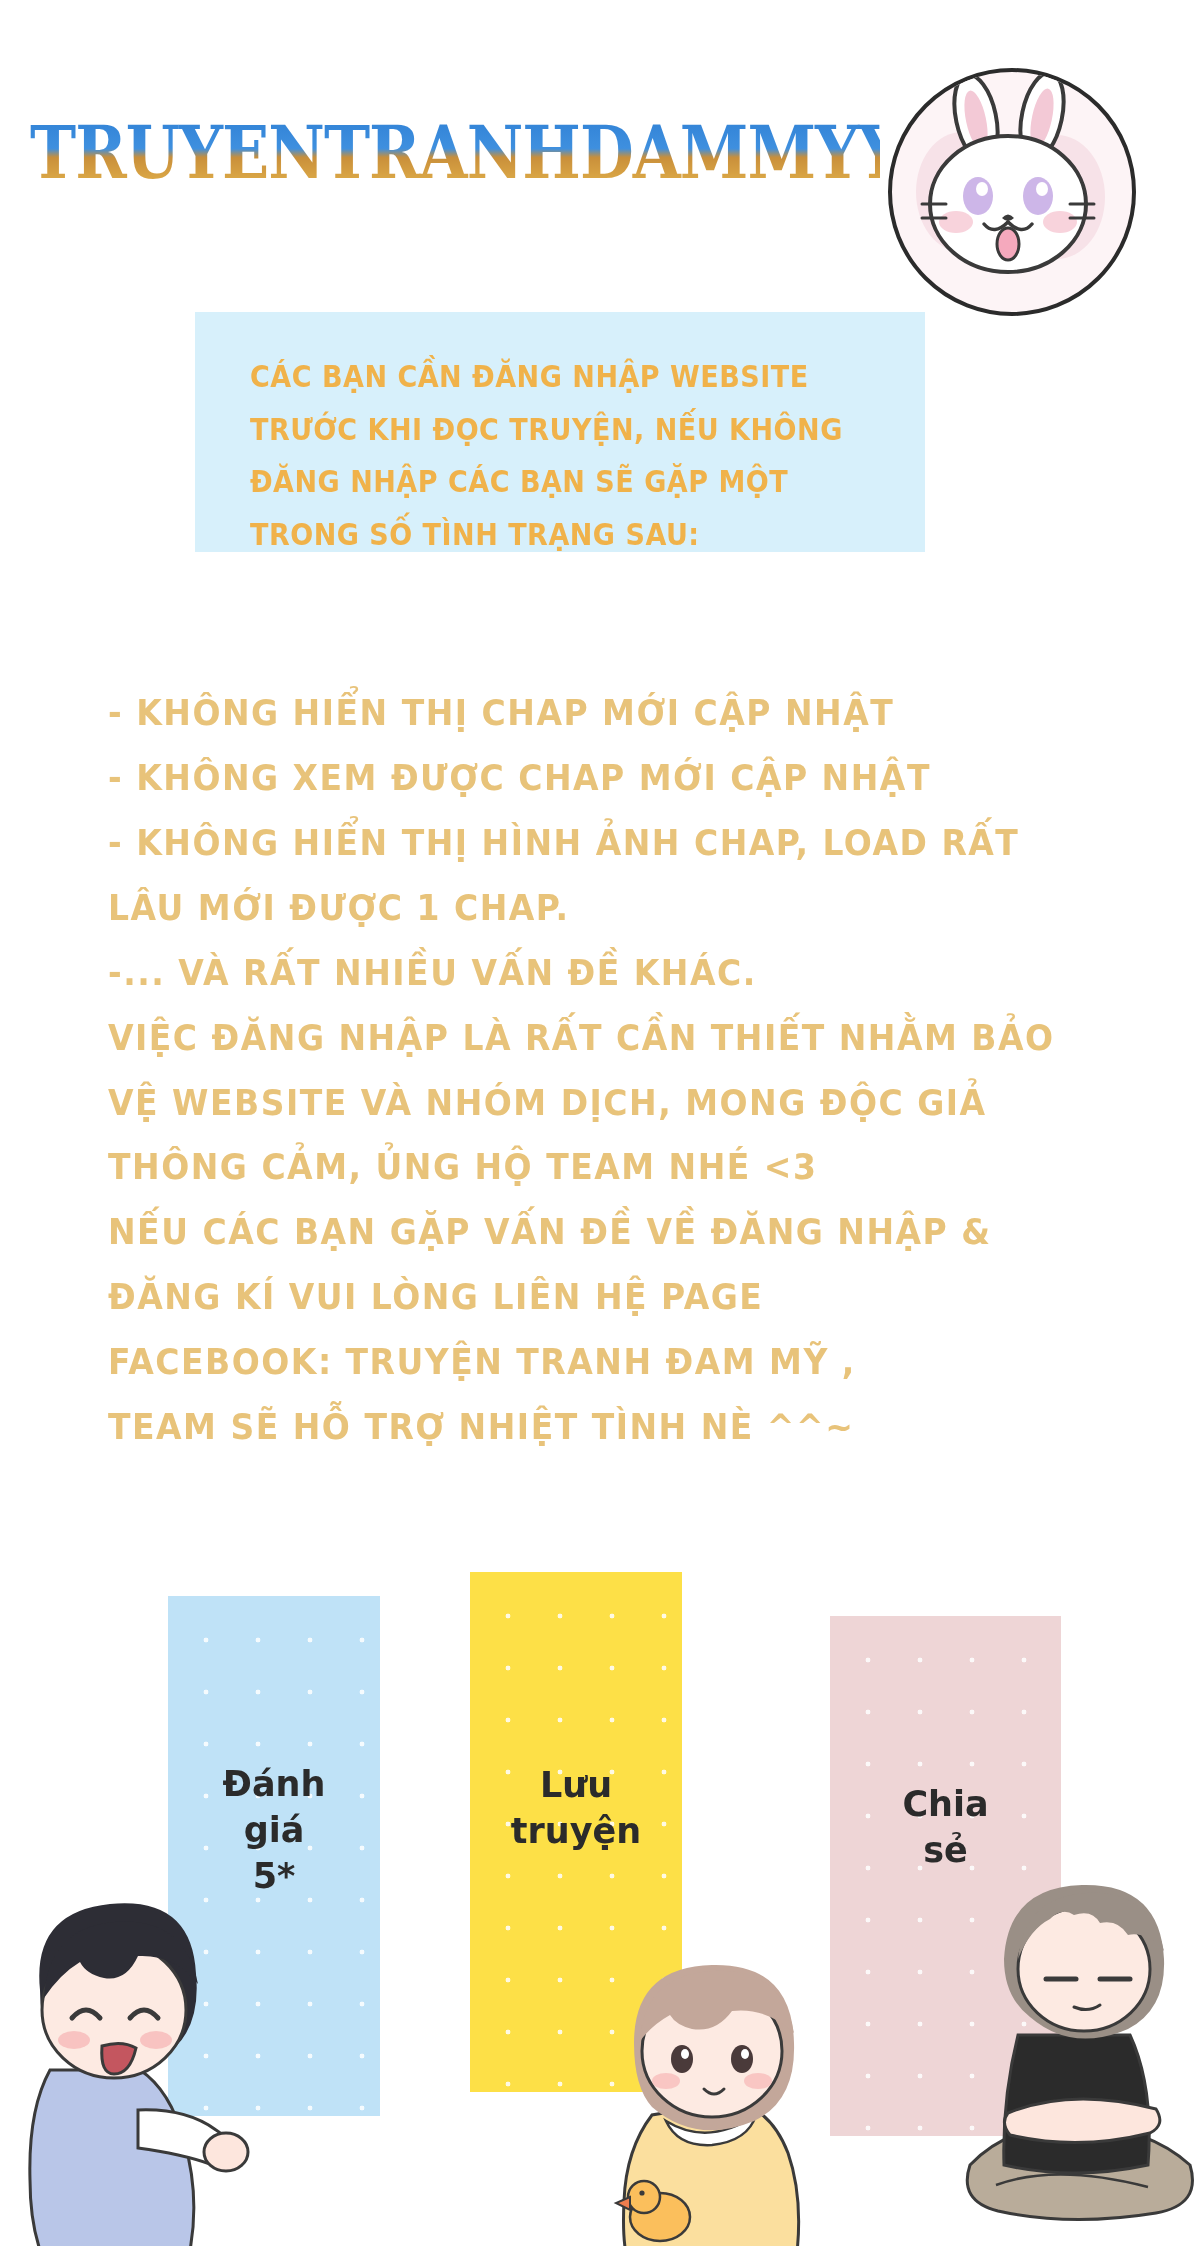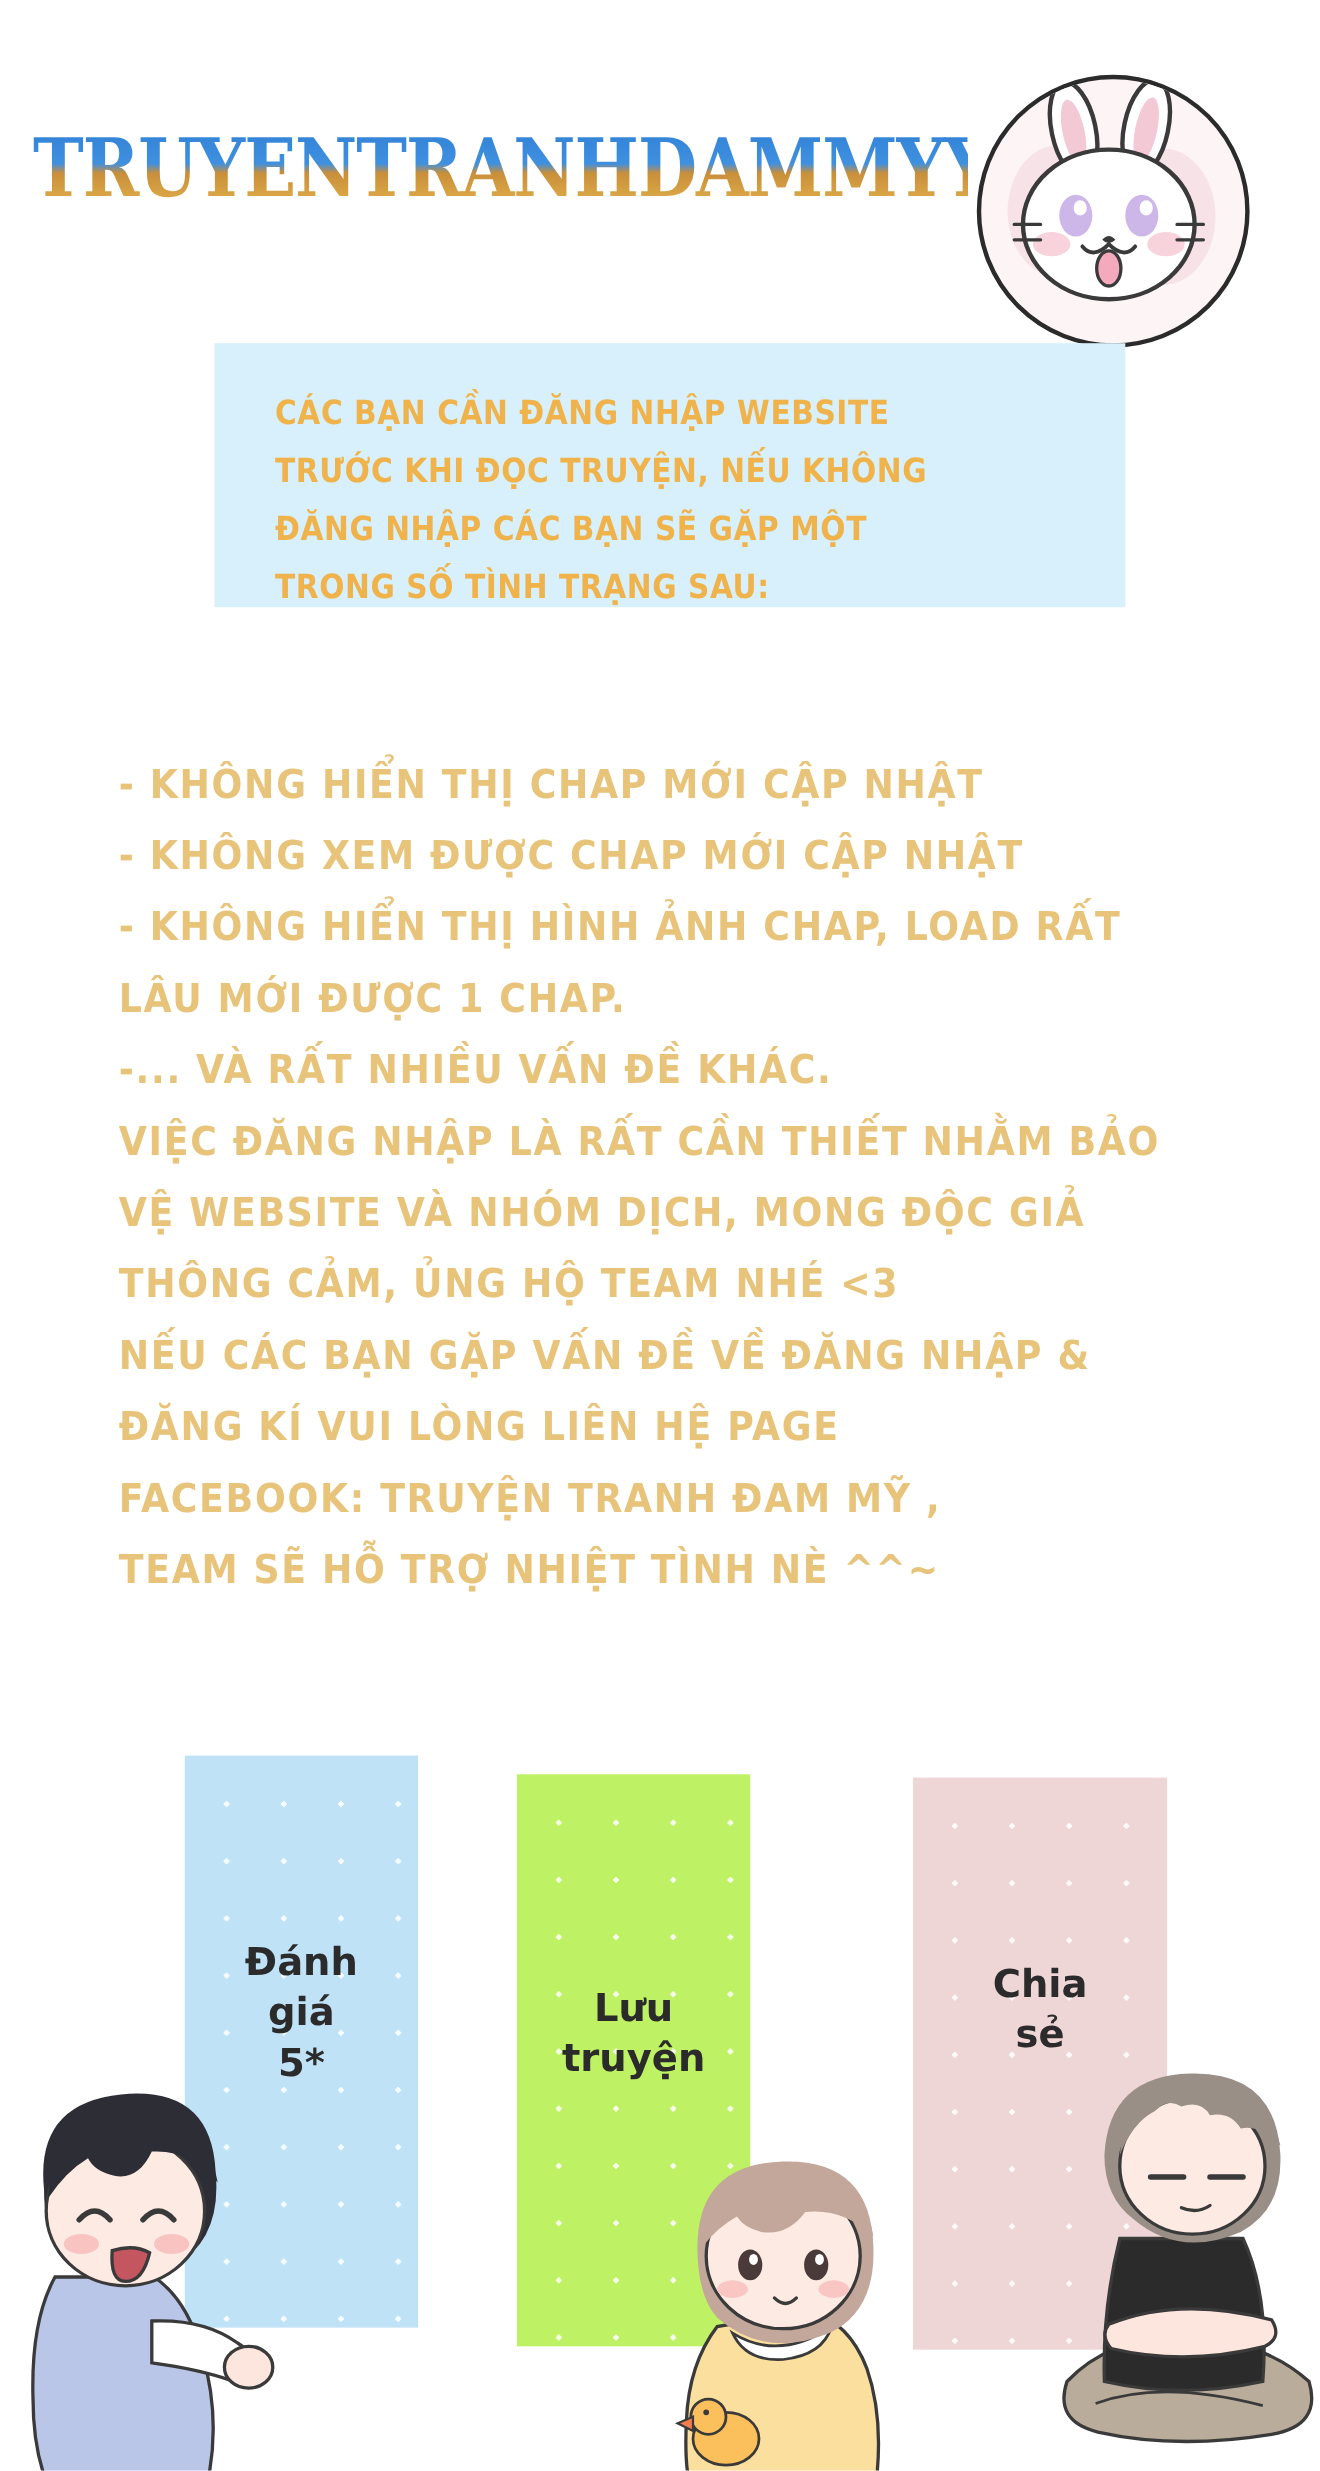--- a/index.html
+++ b/index.html
@@ -59,21 +59,21 @@
     border: 4px solid #2b2b2b;
     overflow: hidden;
   }
   .mascot-svg { position: absolute; left: 0; top: 0; }
 
   
   .notice-box {
     position: absolute;
     left: 195px;
     top: 312px;
-    width: 828px;
+    width: 730px;
     height: 240px;
     background: #d7f0fb;
   }
   .notice-text {
     position: absolute;
     left: 55px;
     top: 38px;
     width: 620px;
     font-family: "DejaVu Sans", sans-serif;
     font-weight: bold;
@@ -124,21 +124,21 @@
     width: 100%;
     text-align: center;
     font-family: "DejaVu Sans", sans-serif;
     font-weight: bold;
     font-size: 35px;
     line-height: 46px;
     color: #2b2b2b;
     white-space: pre-line;
   }
   #panel-rate  { left: 168px; top: 1596px; background: #bfe2f7; }
-  #panel-save  { left: 470px; top: 1613px; background: #bef264; }
+  #panel-save  { left: 470px; top: 1572px; background: #fde047; }
   #panel-share { left: 830px; top: 1616px; background: #eed5d6; padding-left: 19px; }
   #panel-rate  .panel-label { top: 165px; }
   #panel-save  .panel-label { top: 190px; }
   #panel-share .panel-label { top: 165px; }
 
   
   .char { position: absolute; }
   #char-boy-left   { left: 10px;  top: 1870px; width: 290px; height: 380px; }
   #char-girl-mid   { left: 600px; top: 1925px; width: 260px; height: 330px; }
   #char-boy-right  { left: 960px; top: 1855px; width: 250px; height: 395px; }

